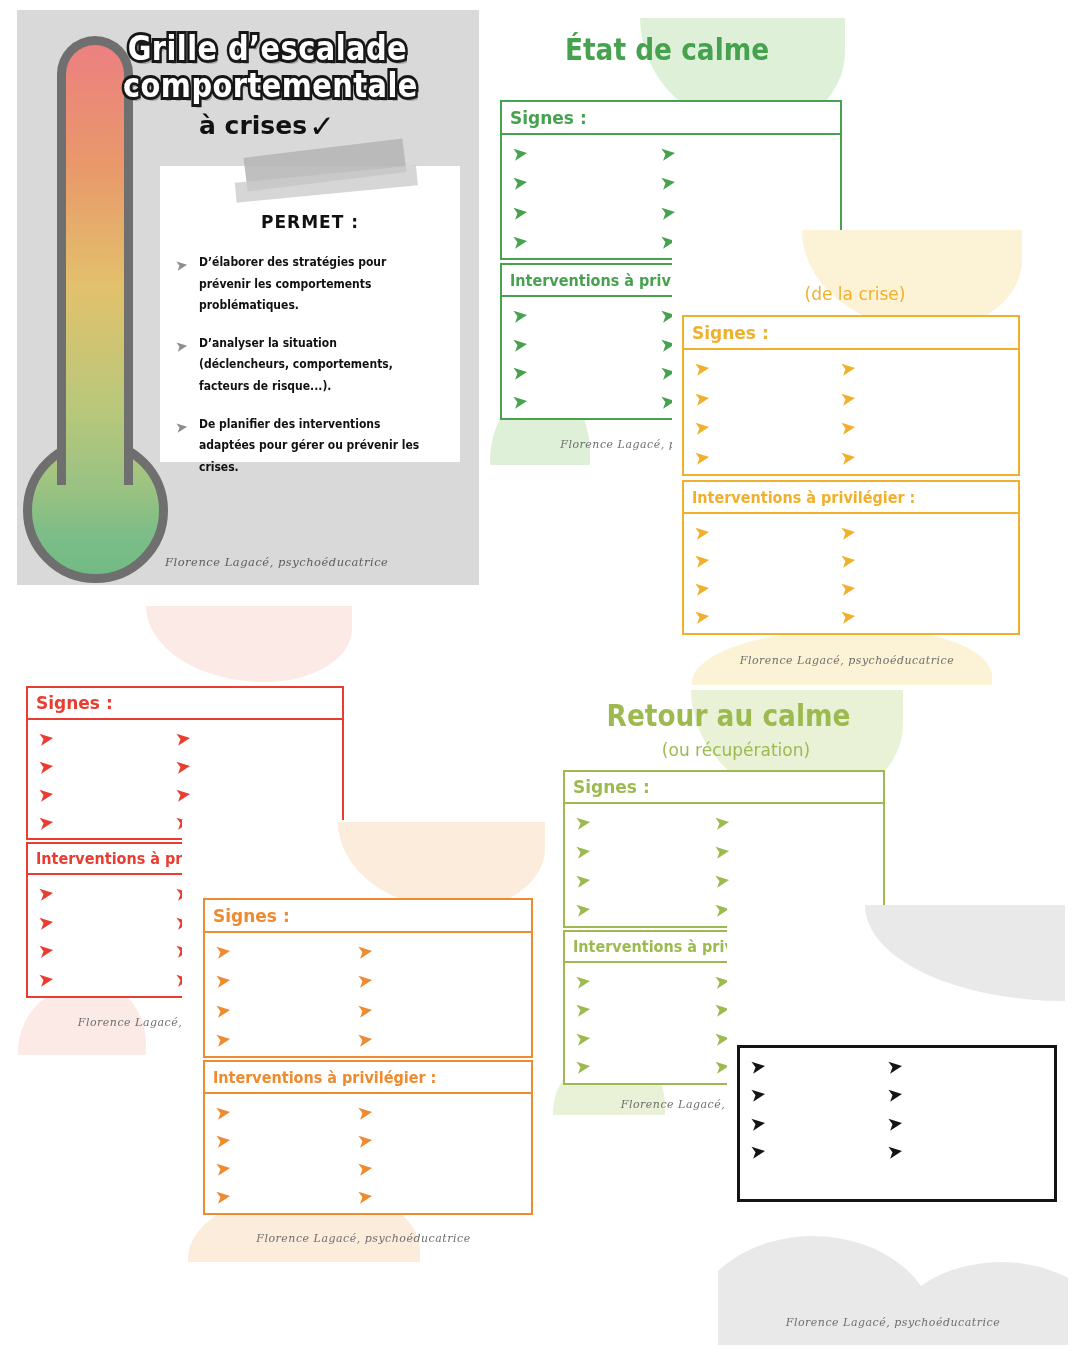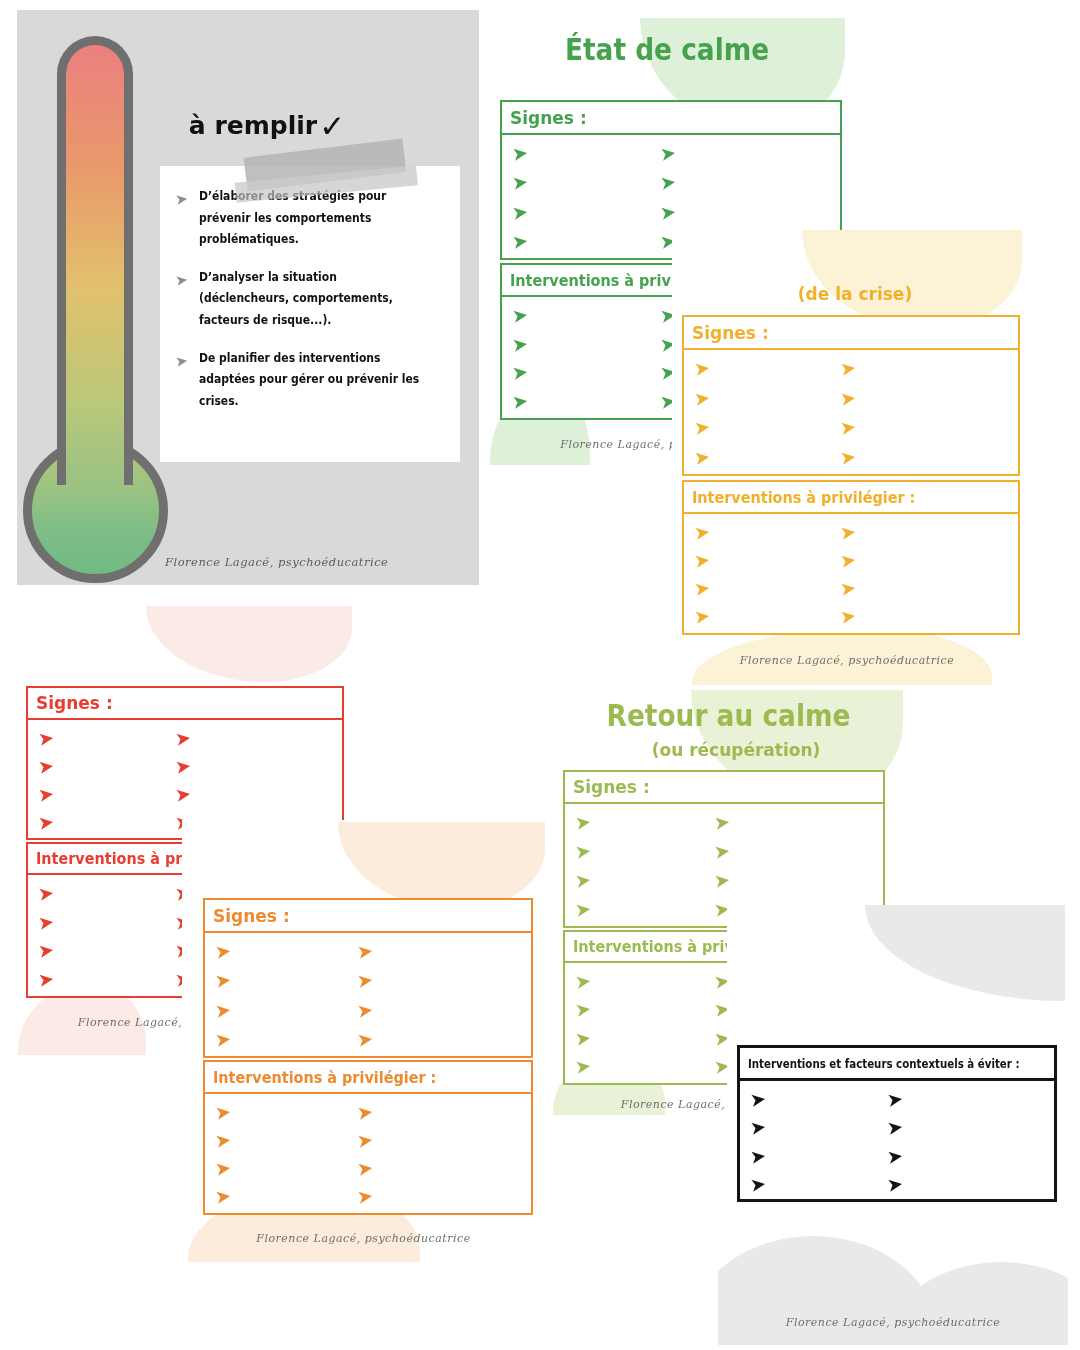--- a/index.html
+++ b/index.html
@@ -34,21 +34,21 @@
   .intro-sig{position:absolute;left:148px;top:545px;}
 
   
   .card{position:absolute;background:#ffffff;}
   .blob{position:absolute;z-index:0;}
   .blob-top{border-radius:0 0 42% 58% / 0 0 70% 100%;}
   .blob-bottom{border-radius:58% 42% 0 0 / 95% 85% 0 0;}
   .blob-corner{border-radius:0 0 0 100%;}
   .card-title{position:absolute;left:0;right:0;text-align:center;font-weight:bold;z-index:1;}
   .card-title .tsq{display:inline-block;transform:scaleX(.88);white-space:nowrap;}
-  .card-subtitle{position:absolute;left:16px;right:0;text-align:center;font-weight:bold;z-index:1;}
+  .card-subtitle{position:absolute;left:16px;right:0;text-align:center;font-weight:normal;z-index:1;}
   .fill-box{position:absolute;background:#fff;z-index:1;box-sizing:border-box;border:2px solid;}
   .fill-box .fb-head{display:flex;align-items:center;padding-left:8px;font-weight:bold;font-size:17px;
                      border-bottom:2px solid;white-space:nowrap;overflow:hidden;box-sizing:border-box;}
   .fill-box .fb-head .hsq{display:inline-block;transform-origin:left center;}
   .fill-box .fb-body{display:grid;grid-template-columns:45% 55%;padding:4px 0 6px 10px;box-sizing:border-box;
                      align-items:center;justify-items:start;}
   .arrow{display:inline-block;transform:rotate(-8deg);font-size:19px;line-height:1;}
   .card-signature{position:absolute;left:0;right:0;text-align:center;z-index:1;
                   font-family:"DejaVu Serif", serif;font-style:italic;font-size:11px;
                   letter-spacing:.5px;color:#6e6e6e;}
@@ -65,25 +65,30 @@
   .footer-blob .base{position:absolute;left:0;bottom:0;width:100%;height:42px;background:#e9e9e9;}
 </style>
 </head>
 <body>
 
 <div id="stage">
 
   <section class="intro-panel">
     <div class="thermo-bulb"></div>
     <div class="thermo-tube"></div>
+    <div class="main-title">
+      <span class="tline">Grille d’escalade</span><br>
+      <span class="tline">comportementale</span>
+    </div>
     <div class="fill-in">
-      <span>à remplir</span><span class="check">✓</span>
+      <span>à crises</span><span class="check">✓</span>
     </div>
     <div class="tape"></div>
     <div class="intro-card">
+      <div class="permet-heading">PERMET :</div>
       <div class="permet-bullets" id="permet-bullets">
           <div class="permet-row">
             <span class="arr">➤</span>
             <span class="txt">D’élaborer des stratégies pour prévenir les comportements problématiques.</span>
           </div>
           <div class="permet-row">
             <span class="arr">➤</span>
             <span class="txt">D’analyser la situation (déclencheurs, comportements, facteurs de risque...).</span>
           </div>
           <div class="permet-row">
@@ -271,23 +276,20 @@
             <span class="arrow" style="color: rgb(156, 186, 80);">➤</span>
             <span class="arrow" style="color: rgb(156, 186, 80);">➤</span>
             <span class="arrow" style="color: rgb(156, 186, 80);">➤</span>
           </div>
         </div>
         <div class="card-signature" style="top: 408px;">Florence Lagacé, psychoéducatrice</div>
       </section>
       <section class="card" style="left: 727px; top: 905px; width: 338px; height: 330px; z-index: 4;">
         <div class="blob blob-corner" style="left: 138px; top: 0px; width: 200px; height: 96px; background: rgb(233, 233, 233);"></div>
         <div class="fill-box heavy" style="left: 10px; top: 140px; width: 320px; height: 157px; border-color: rgb(20, 20, 20);">
-          <div class="fb-head" style="height: 33px; border-color: rgb(20, 20, 20); color: rgb(20, 20, 20);">
-            <span class="hsq" style="transform: scaleX(0.82);">Interventions et facteurs contextuels à éviter :</span>
-          </div>
           <div class="fb-body" style="height: 124px; grid-template-rows: repeat(4, 1fr);">
             <span class="arrow" style="color: rgb(20, 20, 20);">➤</span>
             <span class="arrow" style="color: rgb(20, 20, 20);">➤</span>
             <span class="arrow" style="color: rgb(20, 20, 20);">➤</span>
             <span class="arrow" style="color: rgb(20, 20, 20);">➤</span>
             <span class="arrow" style="color: rgb(20, 20, 20);">➤</span>
             <span class="arrow" style="color: rgb(20, 20, 20);">➤</span>
             <span class="arrow" style="color: rgb(20, 20, 20);">➤</span>
             <span class="arrow" style="color: rgb(20, 20, 20);">➤</span>
           </div>

